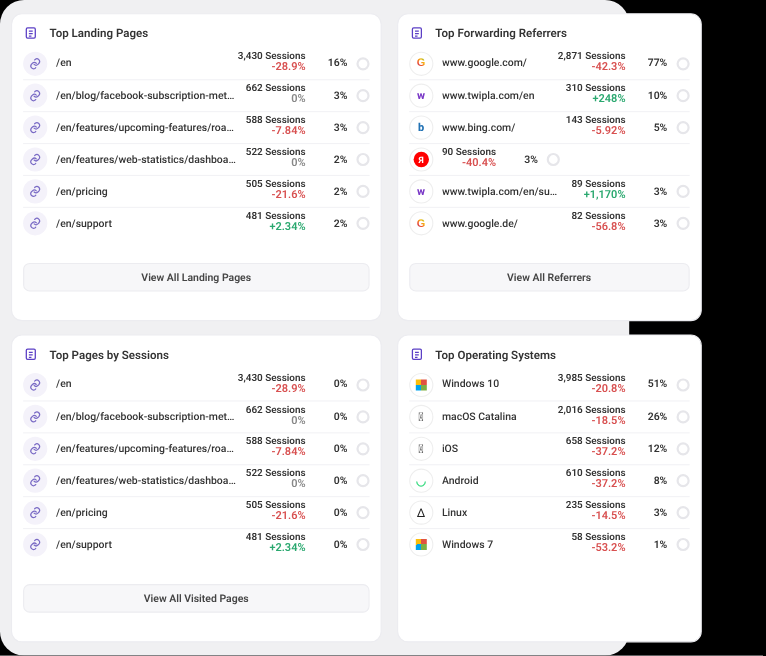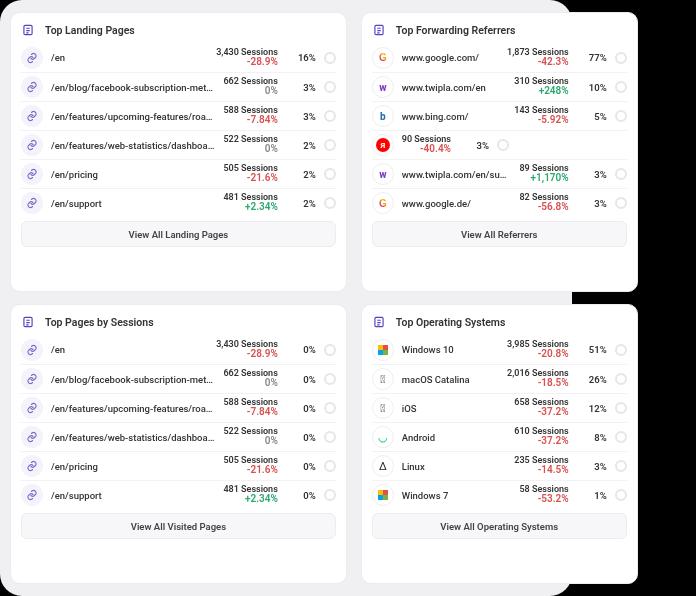--- a/index.html
+++ b/index.html
@@ -114,21 +114,21 @@
     color: #333;
   }
   .ring {
     width: 12px;
     height: 12px;
     border-radius: 50%;
     border: 2px solid var(--ring);
     flex: 0 0 auto;
   }
   .view-all {
-    margin-top: 4px;
+    margin-top: 22px;
     background: var(--button-bg);
     border: 1px solid var(--border);
     border-radius: 6px;
     height: 26px;
     display: flex;
     align-items: center;
     justify-content: center;
     font-size: 9.5px;
     font-weight: 600;
     color: #444;
@@ -263,21 +263,21 @@
         </span>
         <span class="card-title">Top Forwarding Referrers</span>
       </div>
       <div class="rows">
         <div class="row">
           <span class="iconcell" style="background: rgb(255, 255, 255); border: 1px solid rgb(238, 238, 238);">
             <span class="glyph-g">G</span>
           </span>
           <span class="label">www.google.com/</span>
           <span class="stats">
-            <div class="sess">1,873 Sessions</div>
+            <div class="sess">2,871 Sessions</div>
             <div class="delta neg">-42.3%</div>
           </span>
           <span class="pctcell">77%</span>
           <span class="ring"></span>
         </div>
         <div class="row">
           <span class="iconcell" style="background: rgb(255, 255, 255); border: 1px solid rgb(238, 238, 238);">
             <span class="glyph-w">w</span>
           </span>
           <span class="label">www.twipla.com/en</span>
@@ -519,15 +519,14 @@
           </span>
           <span class="label">Windows 7</span>
           <span class="stats">
             <div class="sess">58 Sessions</div>
             <div class="delta neg">-53.2%</div>
           </span>
           <span class="pctcell">1%</span>
           <span class="ring"></span>
         </div>
       </div>
-      <div class="view-all">View All Operating Systems</div>
     </div>
   </div>
 
 </body></html>

